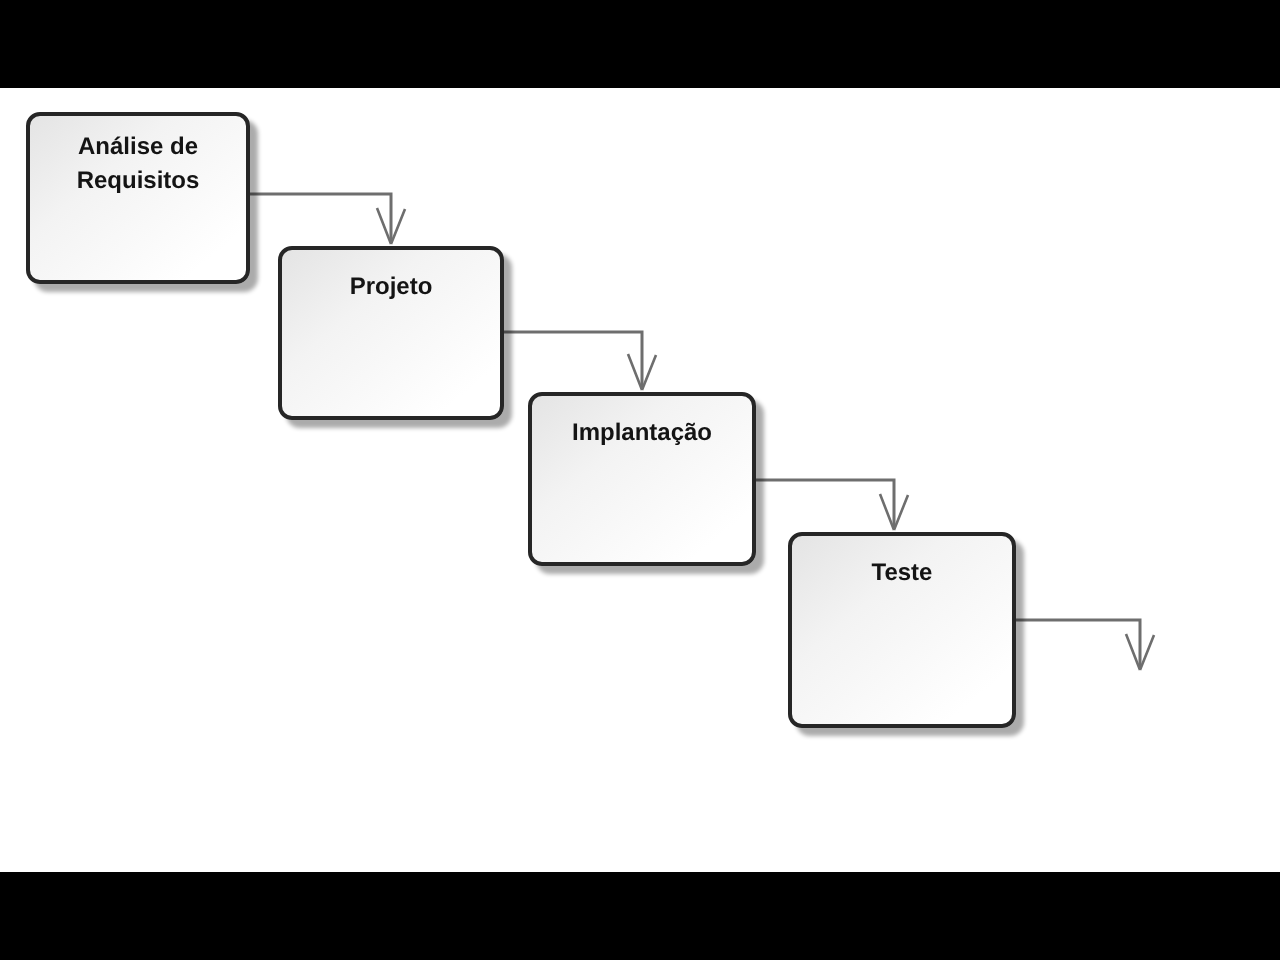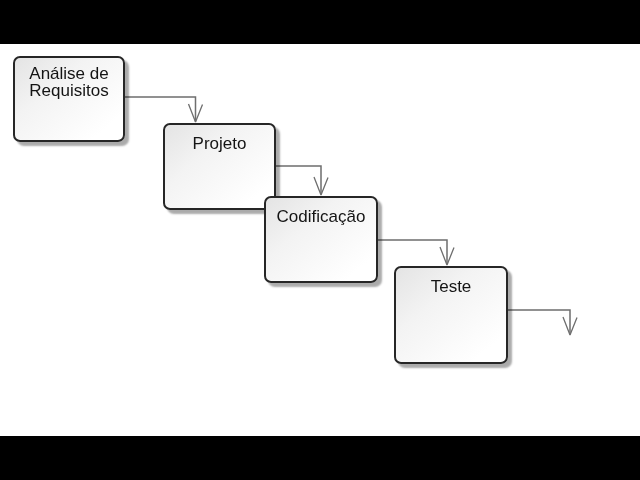--- a/index.html
+++ b/index.html
@@ -36,33 +36,33 @@
     box-sizing: border-box;
     border: 2px solid #262626;
     border-radius: 7px;
     background: linear-gradient(140deg, #e4e4e4 0%, #f3f3f3 35%, #ffffff 85%);
     box-shadow: 4px 4px 2px rgba(0, 0, 0, 0.33);
     text-align: center;
   }
   .node-label {
     display: block;
     padding-top: 10px;
-    font-size: 17px;
-    font-weight: normal;
+    font-size: 12px;
+    font-weight: bold;
     line-height: 17px;
     color: #141414;
     white-space: pre-line;
   }
   .node.multiline .node-label {
     padding-top: 7px;
   }
 
   
   .node-1 { left: 13px;  top: 56px;  width: 112px; height: 86px; }
-  .node-2 { left: 139px; top: 123px; width: 113px; height: 87px; margin-left: 24px; }
+  .node-2 { left: 139px; top: 123px; width: 113px; height: 87px; }
   .node-3 { left: 264px; top: 196px; width: 114px; height: 87px; }
   .node-4 { left: 394px; top: 266px; width: 114px; height: 98px; }
   .node-5 { left: 513px; top: 336px; width: 114px; height: 86px; }
 </style>
 </head>
 <body>
 
 <div class="screen">
 
   <div class="letterbox top"></div>
@@ -92,21 +92,21 @@
   <div class="node node-1 multiline">
     <span class="node-label">Análise de
 Requisitos</span>
   </div>
 
   <div class="node node-2">
     <span class="node-label">Projeto</span>
   </div>
 
   <div class="node node-3">
-    <span class="node-label">Codificação</span>
+    <span class="node-label">Implantação</span>
   </div>
 
   <div class="node node-4">
     <span class="node-label">Teste</span>
   </div>
 
 
 </div>
 
 </body></html>

